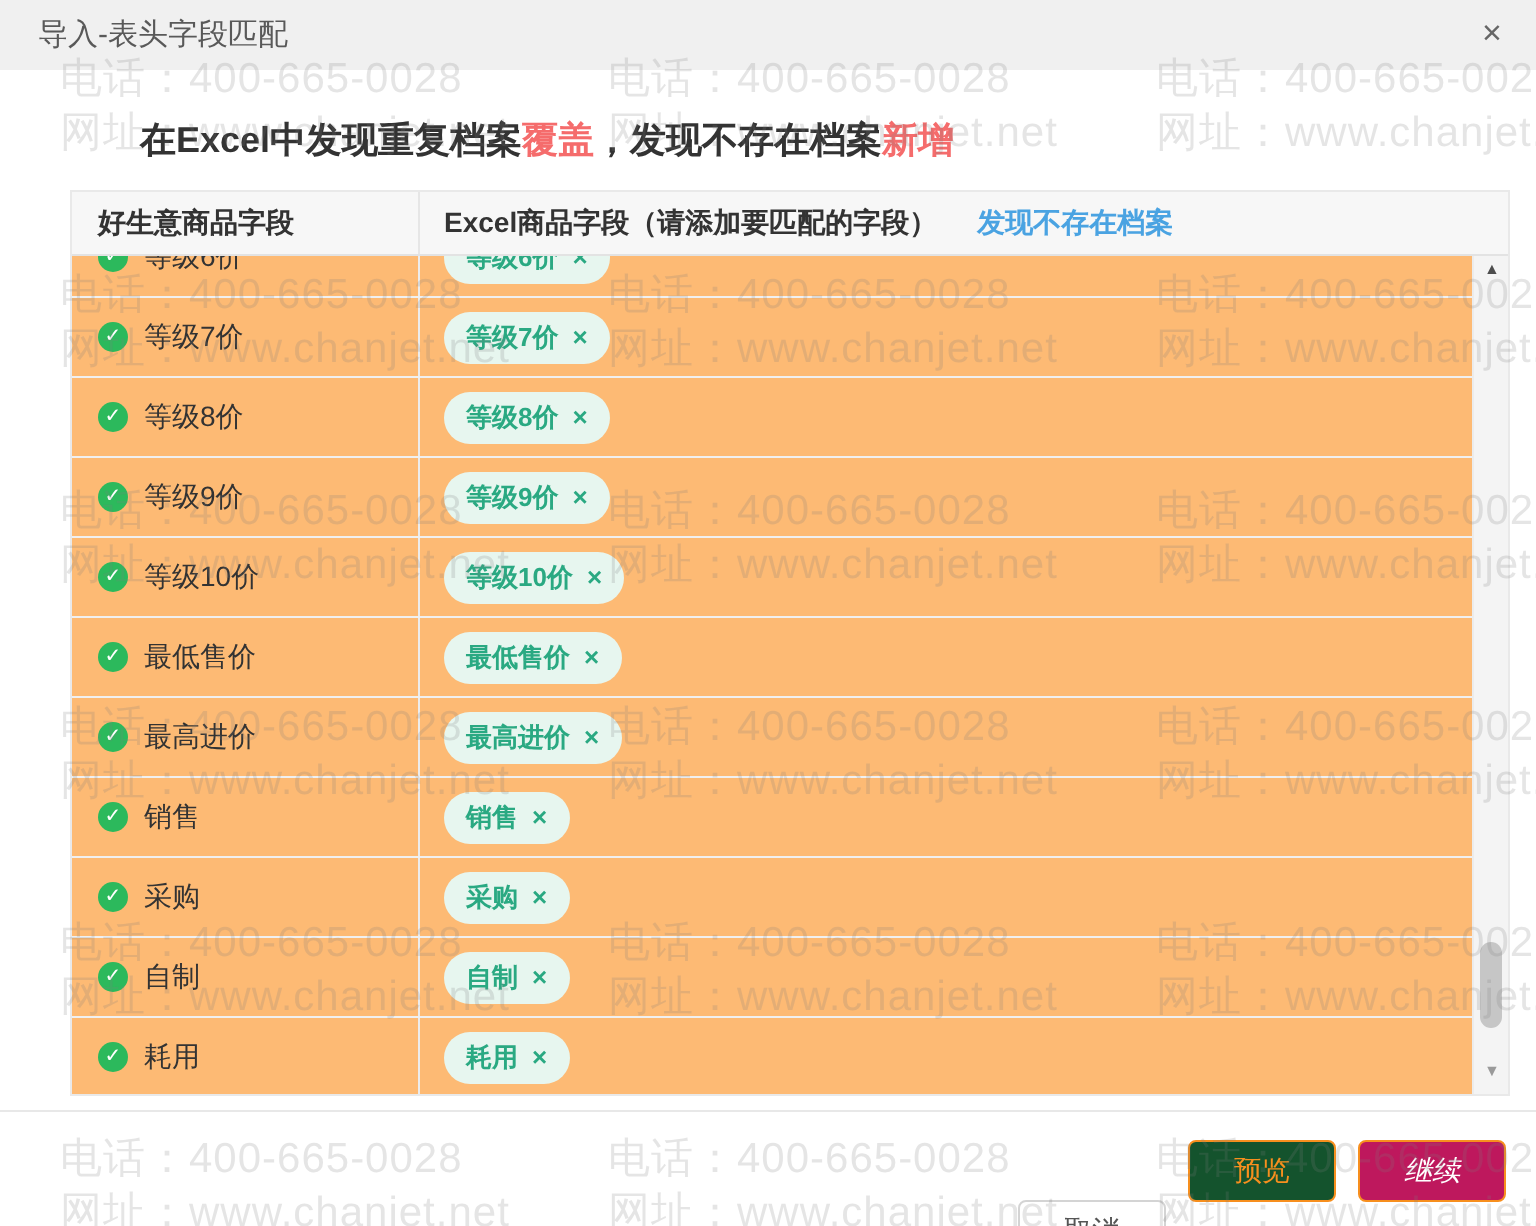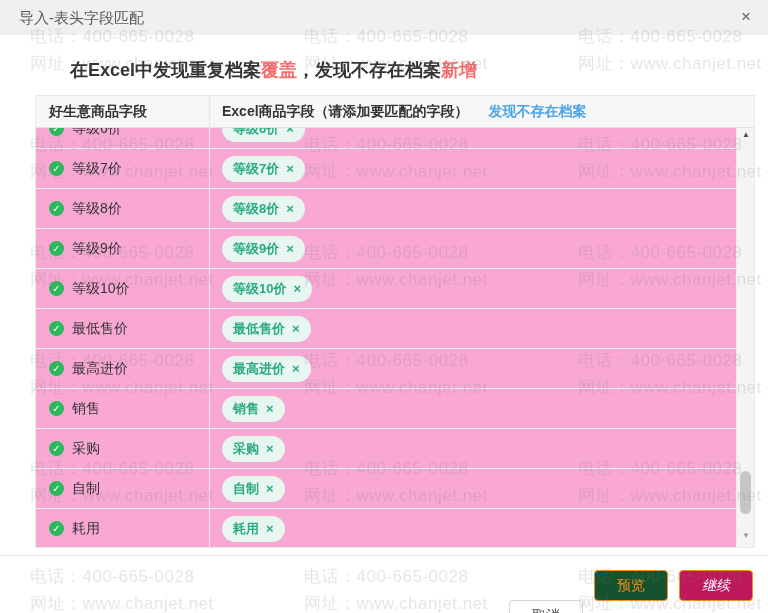--- a/index.html
+++ b/index.html
@@ -25,21 +25,21 @@
   }
   
   .message {
     position:absolute; left:35px; top:58px;
     font-size:18px; font-weight:bold; color:#333;margin-left:35px;
   }
   .message .hl { color:#f56c6c; }
   
   .match-table {
     position:absolute; left:35px; top:95px; width:720px; height:453px;
-    border:1px solid #e9e9e9; background:#f9a8d4;
+    border:1px solid #e9e9e9; background:#fdba74;
   }
   .thead {
     position:absolute; left:0; top:0; width:718px; height:32px;
     background:#f7f7f7; border-bottom:1px solid #e3e3e3;
     display:flex; align-items:center;
     font-size:14px; font-weight:bold; color:#333;
   }
   .th-left {
     width:174px; padding-left:13px; height:100%;
     display:flex; align-items:center;
@@ -110,21 +110,21 @@
   .btn-cancel { left:509px; background:#fff; border:1px solid #d4d4d4; color:#555;margin-top:30px; }
   .btn-preview { left:594px; background:#14532d; border:1px solid #f78f1e; color:#f78f1e; }
   .btn-continue { left:679px; background:#be185d; border:1px solid #f78f1e; color:#fff;font-style:italic; }
   
   .watermark-layer {
     position:absolute; left:0; top:0; width:768px; height:613px;
     overflow:hidden; pointer-events:none; z-index:50;
   }
   .wm {
     position:absolute; white-space:nowrap;
-    font-size:17px; color:rgba(125,125,125,0.20);
+    font-size:21px; color:rgba(125,125,125,0.20);
     letter-spacing:0.5px;
     text-align:center;
   }
 </style>
 </head>
 <body>
 
 <div class="dlg-header">
   <div class="dlg-title">导入-表头字段匹配</div>
   <div class="dlg-close">×</div>

